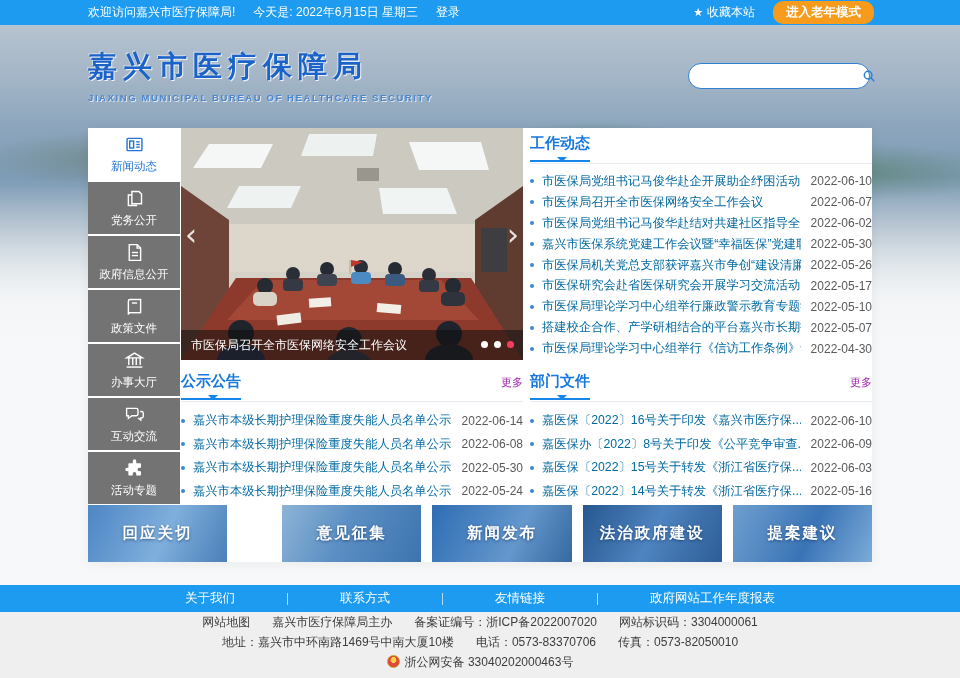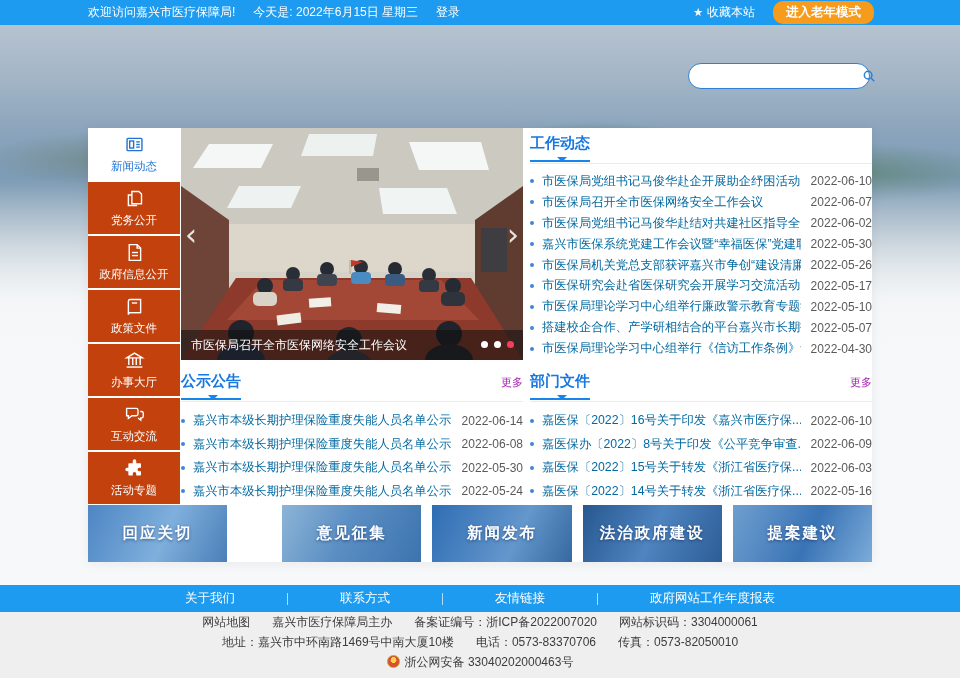--- a/index.html
+++ b/index.html
@@ -39,21 +39,21 @@
   .searchbox input { flex:1; border:none; outline:none; background:transparent; height:22px;
                      padding:0 6px 0 12px; font-size:12px; color:#333; }
   .searchbox .mag { width:26px; display:flex; justify-content:center; cursor:pointer; }
 
   
   .card { position:absolute; left:88px; top:128px; width:784px; height:434px; background:#fff;
           box-shadow:0 2px 12px rgba(0,0,0,.06); }
 
   
   .sidebar { position:absolute; left:0; top:0; width:92px; display:flex; flex-direction:column; gap:2px; }
-  .side-item { height:52px; background:#c2410c; color:#fff; display:flex; flex-direction:column;
+  .side-item { height:52px; background:#737373; color:#fff; display:flex; flex-direction:column;
                align-items:center; justify-content:center; gap:4px; font-size:11.5px; cursor:pointer; }
   .side-item.active { background:#fff; color:#2273d3; }
   .side-item svg { width:21px; height:21px; stroke:currentColor; fill:none; stroke-width:1.6; }
   .side-item .pz { fill:currentColor; stroke:none; }
 
   
   .carousel { position:absolute; left:93px; top:0; width:342px; height:232px; overflow:hidden; background:#cfccc4; }
   .carousel svg.scene { position:absolute; left:0; top:0; width:100%; height:100%; }
   .cap { position:absolute; left:0; bottom:0; width:100%; height:30px; background:rgba(15,15,15,.55);
          color:#fff; font-size:12px; line-height:30px; padding:0 64px 0 10px;
@@ -122,20 +122,24 @@
       <a class="fav">
         <span class="star">★</span>
         <span>收藏本站</span>
       </a>
       <button class="elder-btn">进入老年模式</button>
     </div>
   </div>
 
   <div class="hero">
     <div class="fade"></div>
+    <div class="brand">
+      <h1>嘉兴市医疗保障局</h1>
+      <div class="sub">JIAXING MUNICIPAL BUREAU OF HEALTHCARE SECURITY</div>
+    </div>
     <div class="searchbox">
       <input type="text" placeholder="" style="">
       <span class="mag">
         <svg width="14" height="14" viewBox="0 0 24 24" fill="none" stroke="#2f80d2" stroke-width="2.6">
           <circle cx="10.5" cy="10.5" r="6.5"></circle>
             <line x1="15.5" y1="15.5" x2="21" y2="21"></line>
         </svg>
       </span>
     </div>
   </div>

